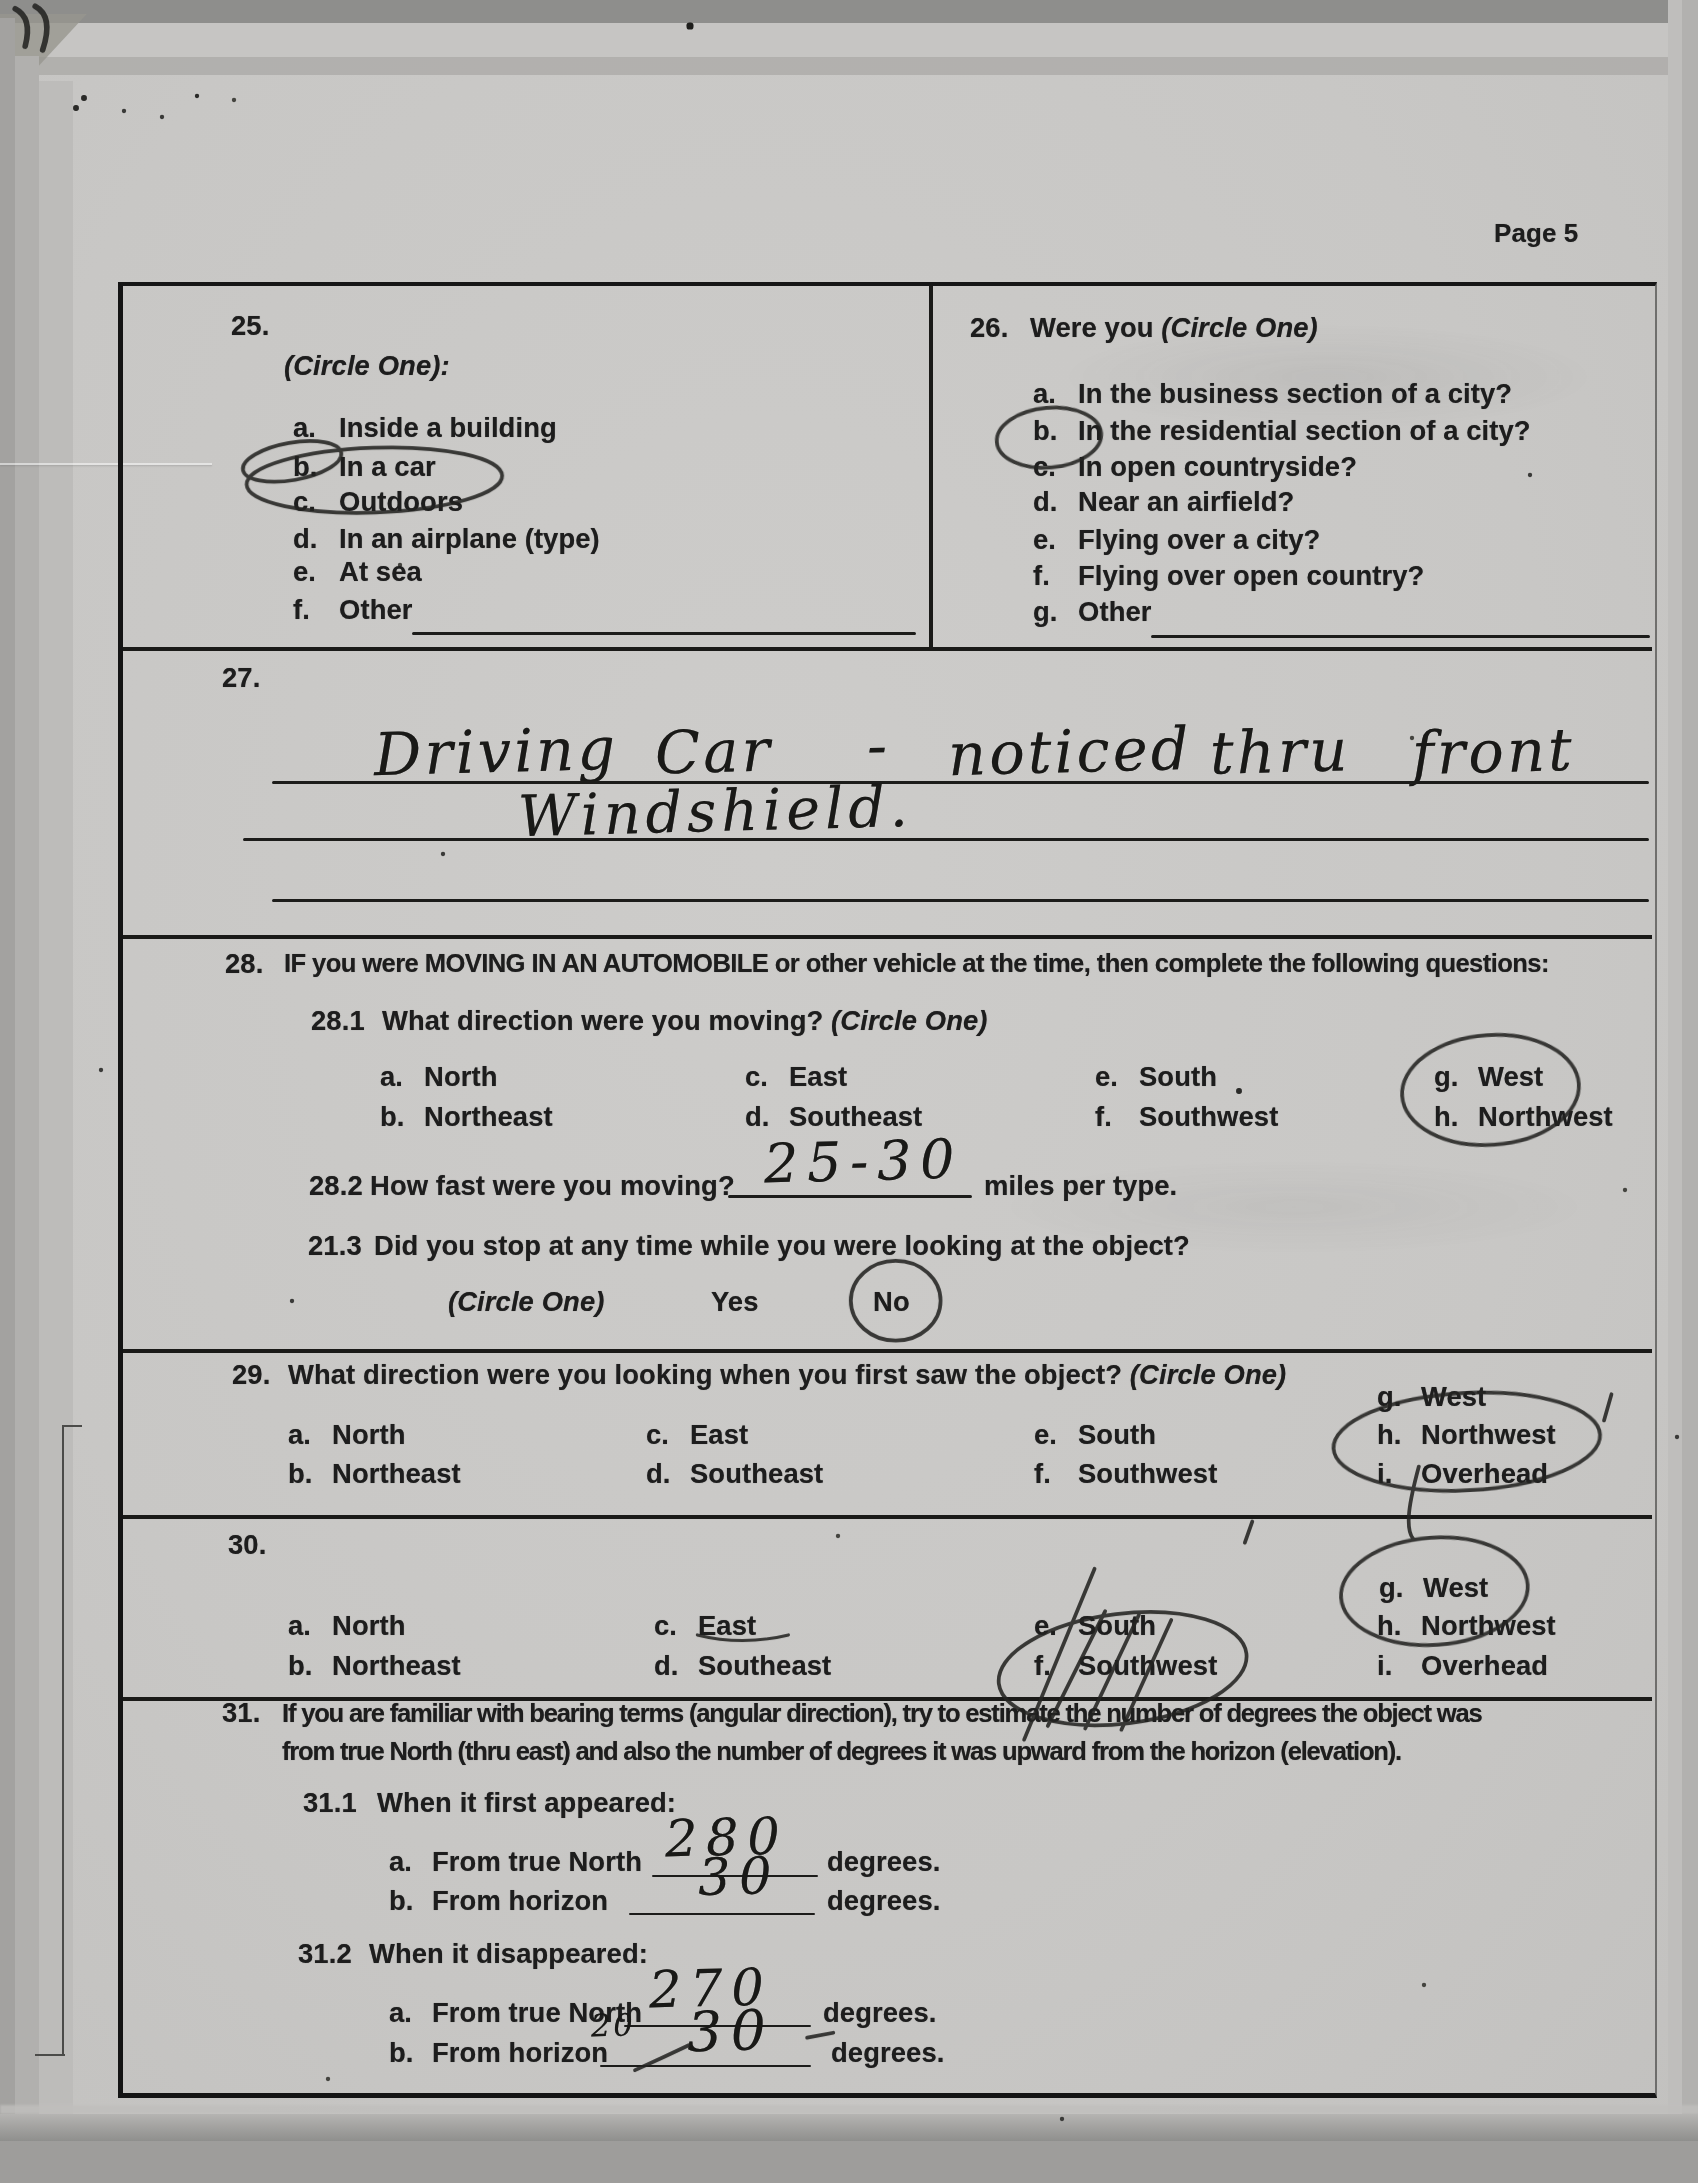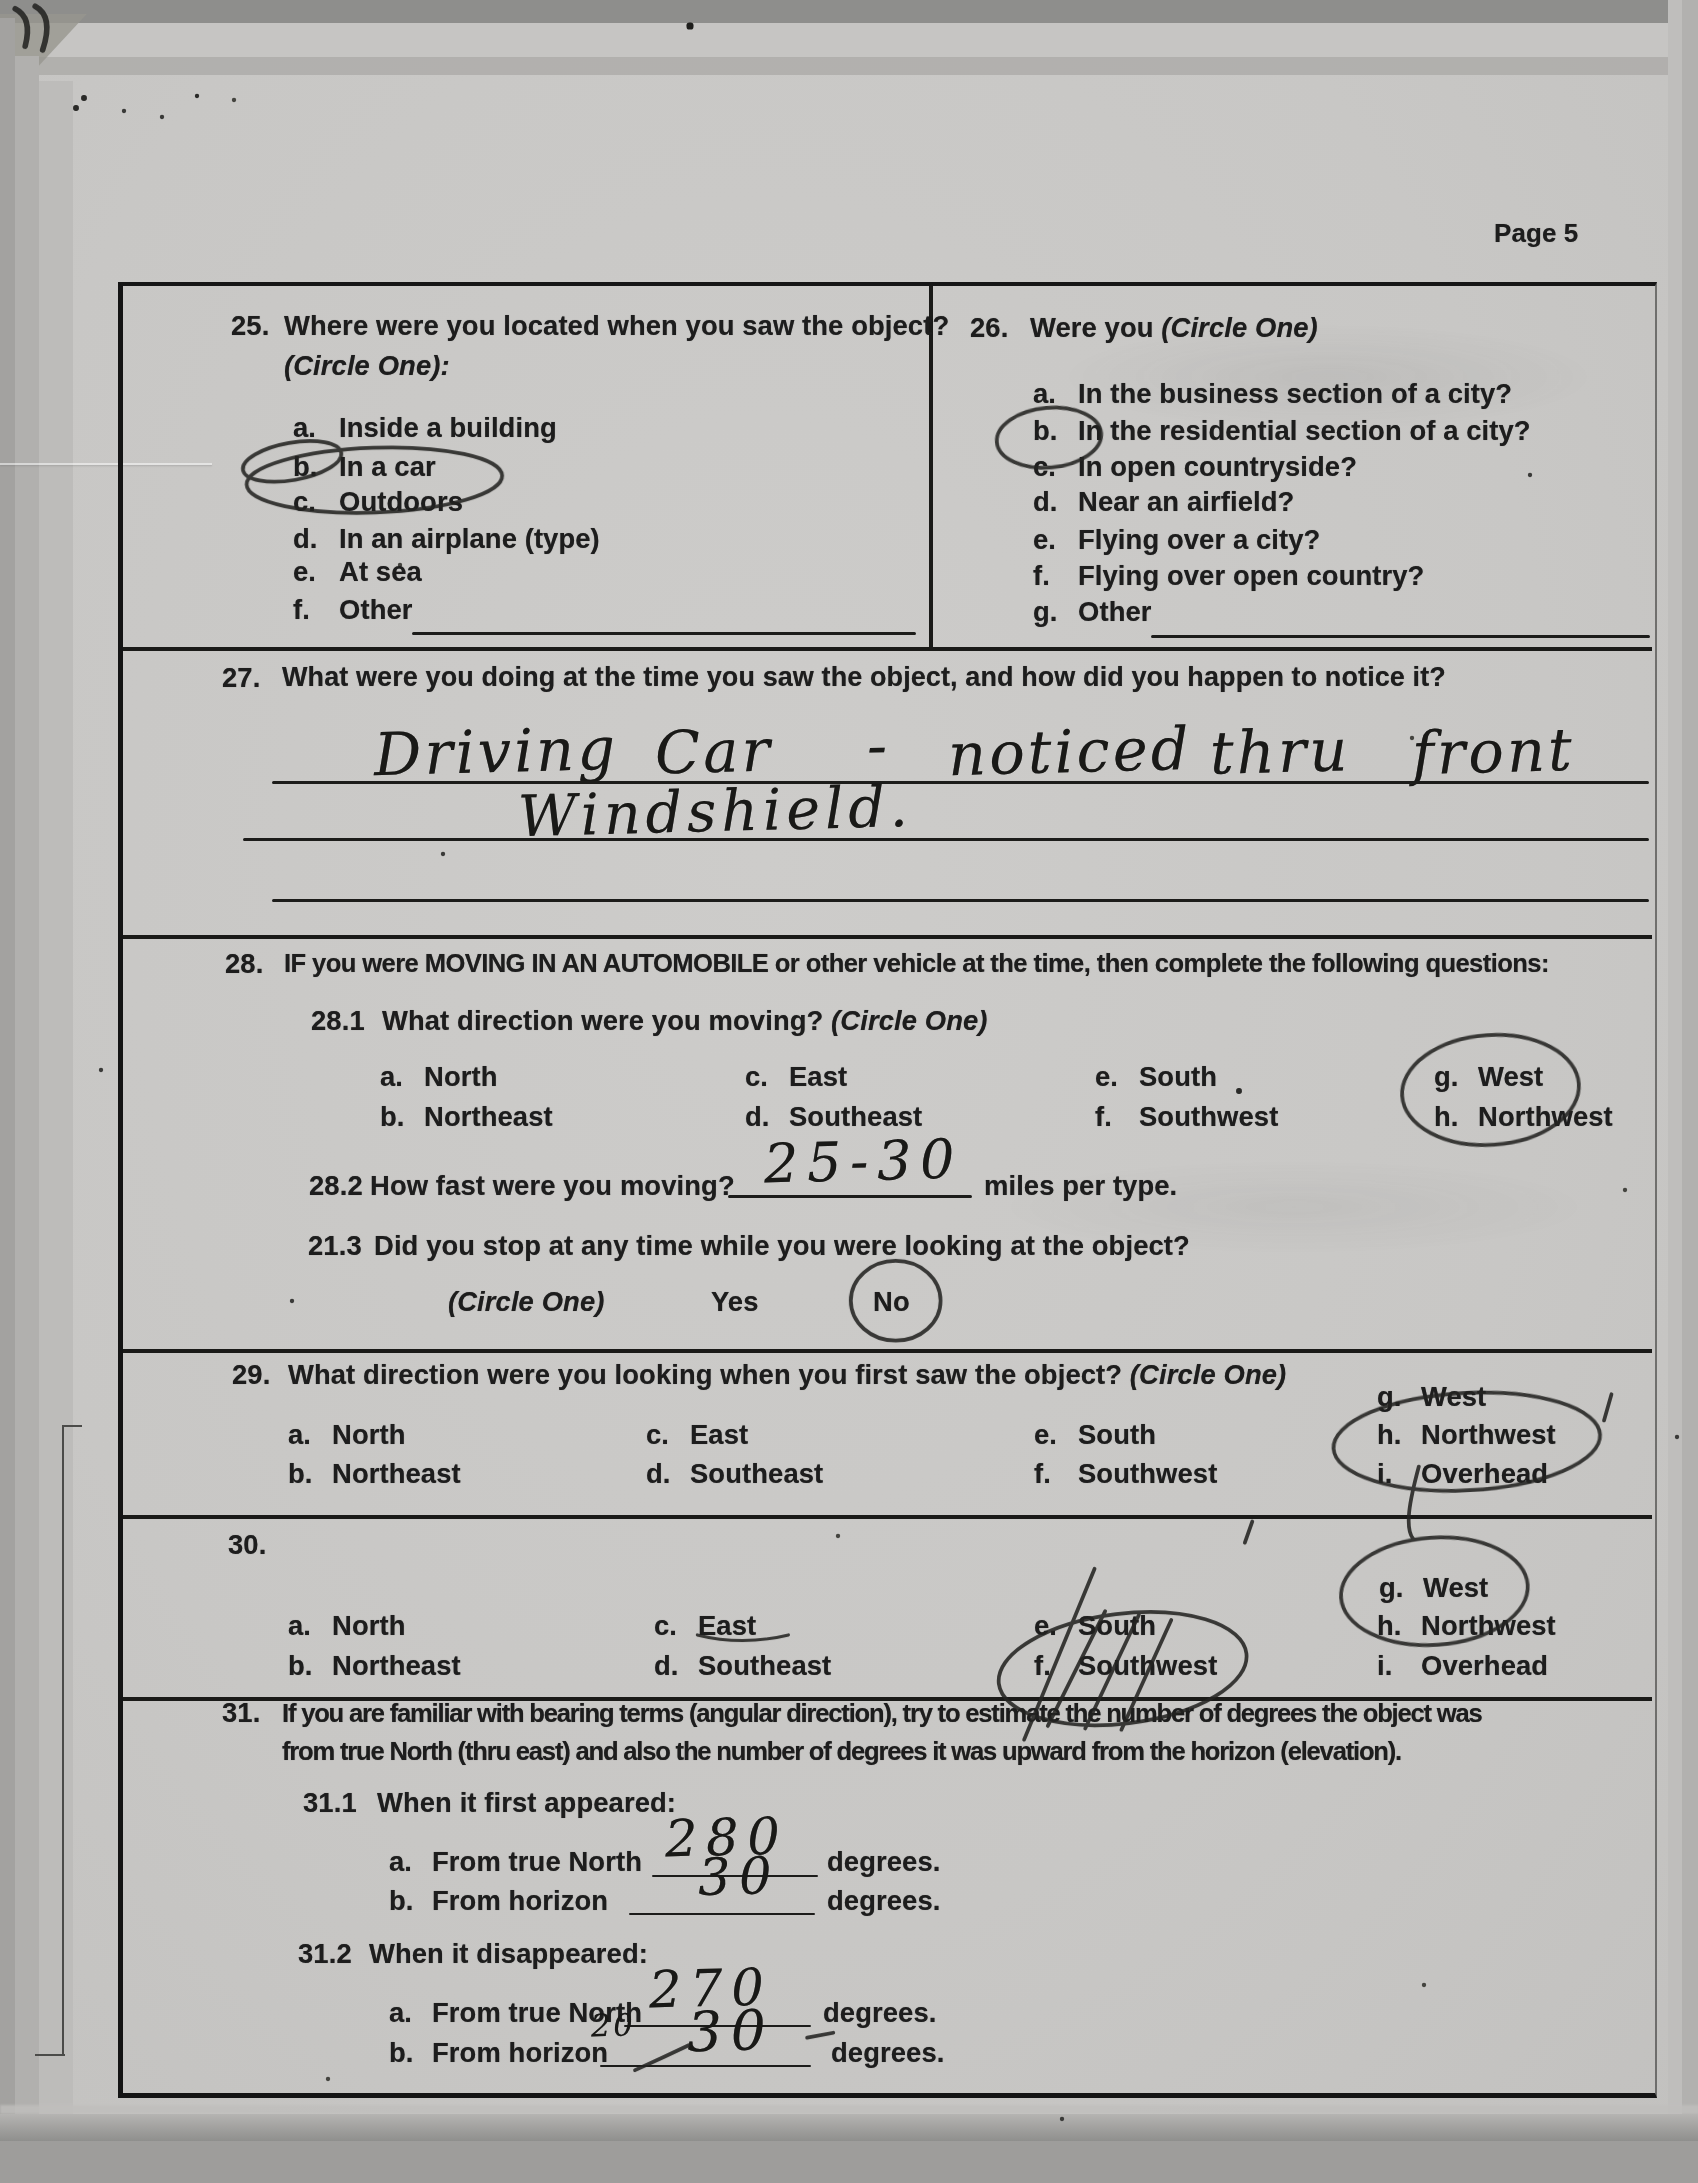--- a/index.html
+++ b/index.html
@@ -88,21 +88,20 @@
 
   <div class="tbl"></div>
   <div class="hline" style="top:647px;"></div>
   <div class="hline" style="top:935px;"></div>
   <div class="hline" style="top:1349px;"></div>
   <div class="hline" style="top:1515px;"></div>
   <div class="hline" style="top:1697px;"></div>
   <div class="vline"></div>
 
   <div class="p" style="left:231px;top:310px;">25.</div>
-  <div class="p" style="left:284px;top:310px;">Where were you located when you saw the object?</div>
   <div class="p it" style="left:284px;top:350px;font-style:italic;">(Circle One):</div>
   <div class="p opt" style="left:293px;top:412px;"><span class="letter">a.</span><span>Inside a building</span></div>
   <div class="p opt" style="left:293px;top:451px;"><span class="letter">b.</span><span>In a car</span></div>
   <div class="p opt" style="left:293px;top:486px;"><span class="letter">c.</span><span>Outdoors</span></div>
   <div class="p opt" style="left:293px;top:523px;"><span class="letter">d.</span><span>In an airplane (type)</span></div>
   <div class="p opt" style="left:293px;top:556px;"><span class="letter">e.</span><span>At sea</span></div>
   <div class="p opt" style="left:293px;top:594px;"><span class="letter">f.</span><span>Other</span></div>
   <div class="rule" style="left:412px;top:632px;width:504px;"></div>
 
   <div class="p" style="left:970px;top:312px;">26.</div>
@@ -110,21 +109,20 @@
   <div class="p opt" style="left:1033px;top:378px;"><span class="letter" style="width:45px">a.</span><span>In the business section of a city?</span></div>
   <div class="p opt" style="left:1033px;top:415px;"><span class="letter" style="width:45px">b.</span><span>In the residential section of a city?</span></div>
   <div class="p opt" style="left:1033px;top:451px;"><span class="letter" style="width:45px">c.</span><span>In open countryside?</span></div>
   <div class="p opt" style="left:1033px;top:486px;"><span class="letter" style="width:45px">d.</span><span>Near an airfield?</span></div>
   <div class="p opt" style="left:1033px;top:524px;"><span class="letter" style="width:45px">e.</span><span>Flying over a city?</span></div>
   <div class="p opt" style="left:1033px;top:560px;"><span class="letter" style="width:45px">f.</span><span>Flying over open country?</span></div>
   <div class="p opt" style="left:1033px;top:596px;"><span class="letter" style="width:45px">g.</span><span>Other</span></div>
   <div class="rule" style="left:1151px;top:635px;width:499px;"></div>
 
   <div class="p" style="left:222px;top:662px;">27.</div>
-  <div class="p" style="left:282px;top:662px;font-size:27px;">What were you doing at the time you saw the object, and how did you happen to notice it?</div>
   <div class="hand hw1" style="left:374px;top:717px;">Driving</div>
   <div class="hand hw1" style="left:655px;top:717px;">Car</div>
   <div class="hand hw1" style="left:867px;top:711px;">-</div>
   <div class="hand hw1" style="left:948px;top:717px;">noticed</div>
   <div class="hand hw1" style="left:1210px;top:717px;">thru</div>
   <div class="hand hw1" style="left:1412px;top:717px;">front</div>
   <div class="rule" style="left:272px;top:781px;width:1377px;"></div>
   <div class="hand hw2" style="left:518px;top:778px;">Windshield.</div>
   <div class="rule" style="left:243px;top:838px;width:1406px;"></div>
   <div class="rule" style="left:272px;top:899px;width:1377px;"></div>

